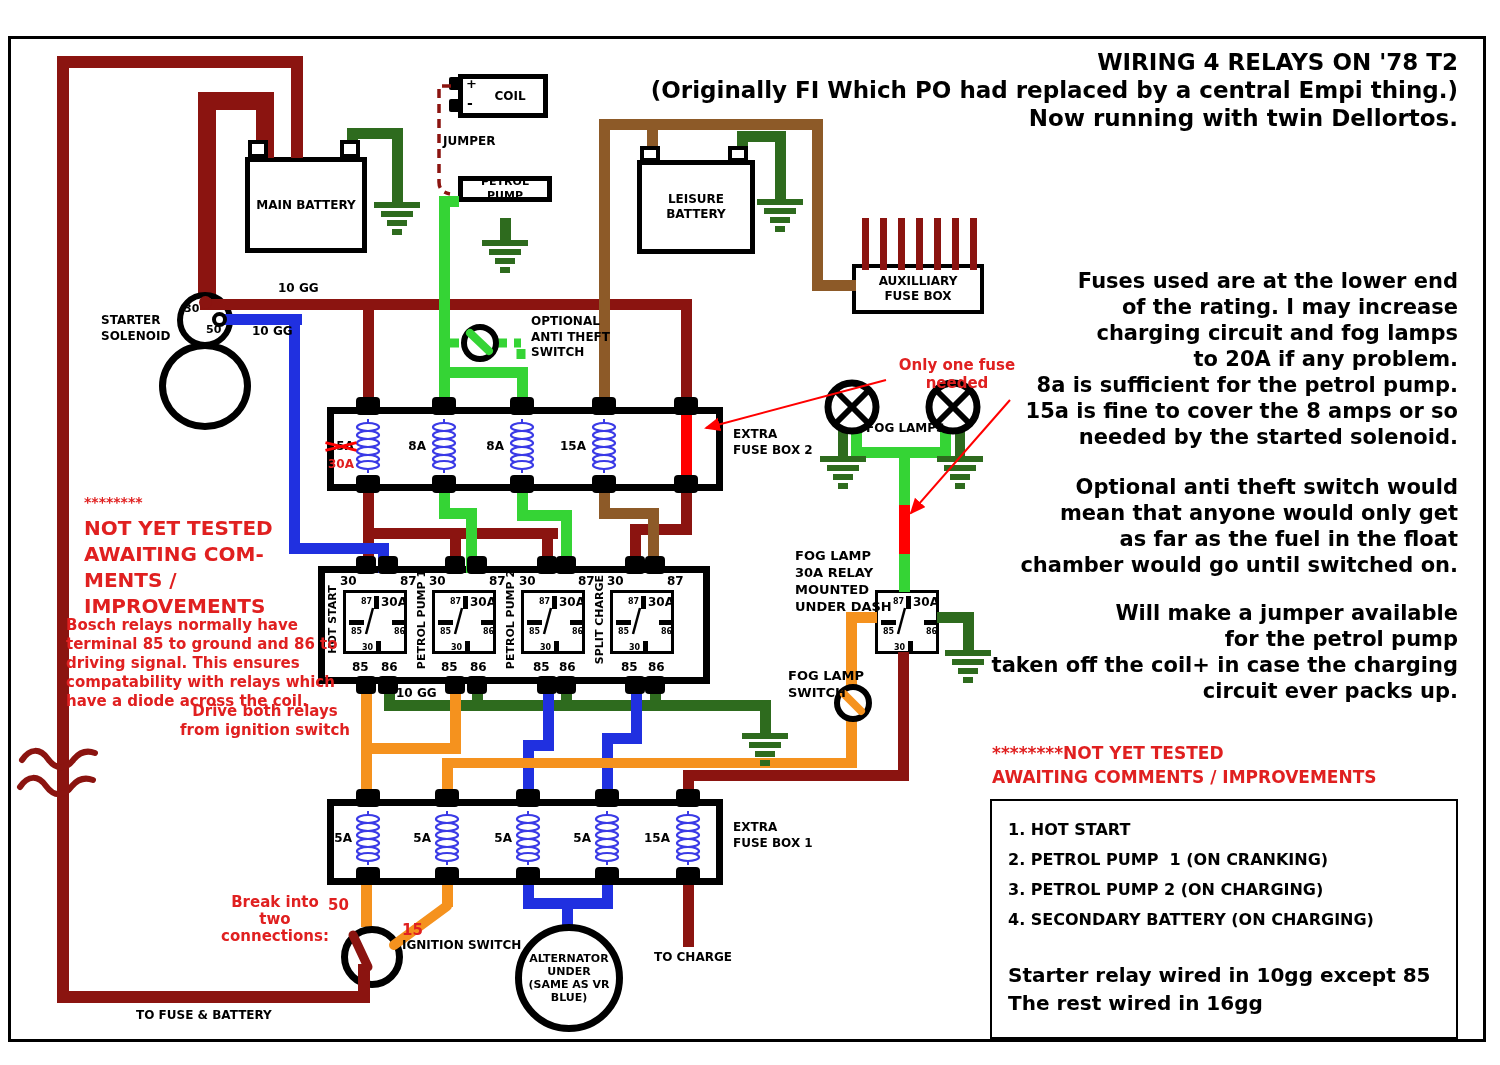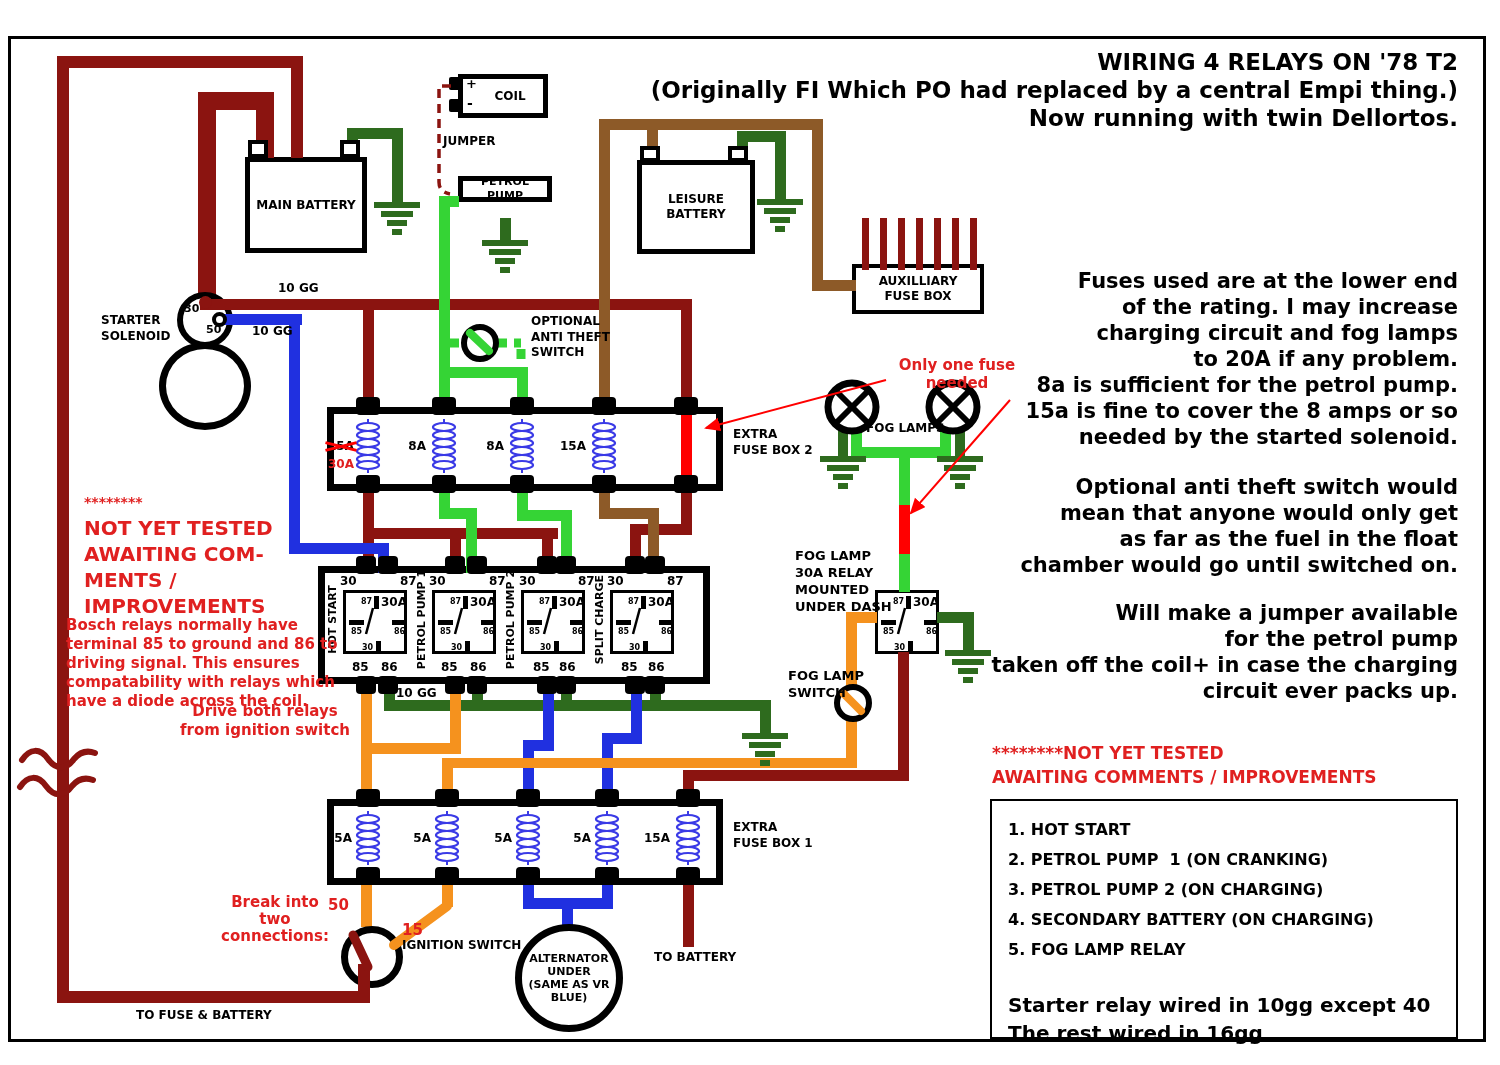--- a/index.html
+++ b/index.html
@@ -416,22 +416,21 @@
 taken off the coil+ in case the charging
 circuit ever packs up.</div>
 
   <div class="note redtx" style="left:992px;top:741px;font-size:17px;line-height:24px">********NOT YET TESTED
 AWAITING COMMENTS / IMPROVEMENTS</div>
   <div class="legend">
     <div class="li">1. HOT START</div>
     <div class="li">2. PETROL PUMP  1 (ON CRANKING)</div>
     <div class="li">3. PETROL PUMP 2 (ON CHARGING)</div>
     <div class="li">4. SECONDARY BATTERY (ON CHARGING)</div>
-    <div class="li">5. FOG LAMP RELAY</div>
-    <div class="foot">Starter relay wired in 10gg except 40
+    <div class="foot">Starter relay wired in 10gg except 85
 The rest wired in 16gg</div>
   </div>
 
   <div class="note redtx" style="left:84px;top:494px;font-size:14px">********</div>
   <div class="note redtx" style="left:84px;top:515px;font-size:20px;line-height:26px">NOT YET TESTED
 AWAITING COM-
 MENTS /
 IMPROVEMENTS</div>
   <div class="note redtx" style="left:66px;top:616px;font-size:15px;line-height:19px">Bosch relays normally have
 terminal 85 to ground and 86 to
@@ -466,21 +465,21 @@
   <div class="lbl" style="left:733px;top:820px">EXTRA
 FUSE BOX 1</div>
   <div class="lbl" style="left:866px;top:421px">FOG LAMPS</div>
   <div class="lbl" style="left:795px;top:548px;font-size:13px">FOG LAMP
 30A RELAY
 MOUNTED
 UNDER DASH</div>
   <div class="lbl" style="left:788px;top:668px;font-size:13px">FOG LAMP
 SWITCH</div>
   <div class="lbl" style="left:402px;top:938px">IGNITION SWITCH</div>
-  <div class="lbl" style="left:654px;top:950px">TO BATTERY</div>
+  <div class="lbl" style="left:654px;top:950px">TO CHARGE</div>
   <div class="lbl" style="left:136px;top:1008px">TO FUSE &amp; BATTERY</div>
 
   <div class="fuseLbl" style="left:316px;top:439px;width:38px"><span class="strike">15A</span></div>
   <div class="fuseLbl redtx" style="left:316px;top:457px;width:38px">30A</div>
   <div class="fuseLbl" style="left:390px;top:439px;width:36px">8A</div>
   <div class="fuseLbl" style="left:468px;top:439px;width:36px">8A</div>
   <div class="fuseLbl" style="left:546px;top:439px;width:40px">15A</div>
   <div class="fuseLbl" style="left:318px;top:831px;width:34px">5A</div>
   <div class="fuseLbl" style="left:397px;top:831px;width:34px">5A</div>
   <div class="fuseLbl" style="left:478px;top:831px;width:34px">5A</div>

